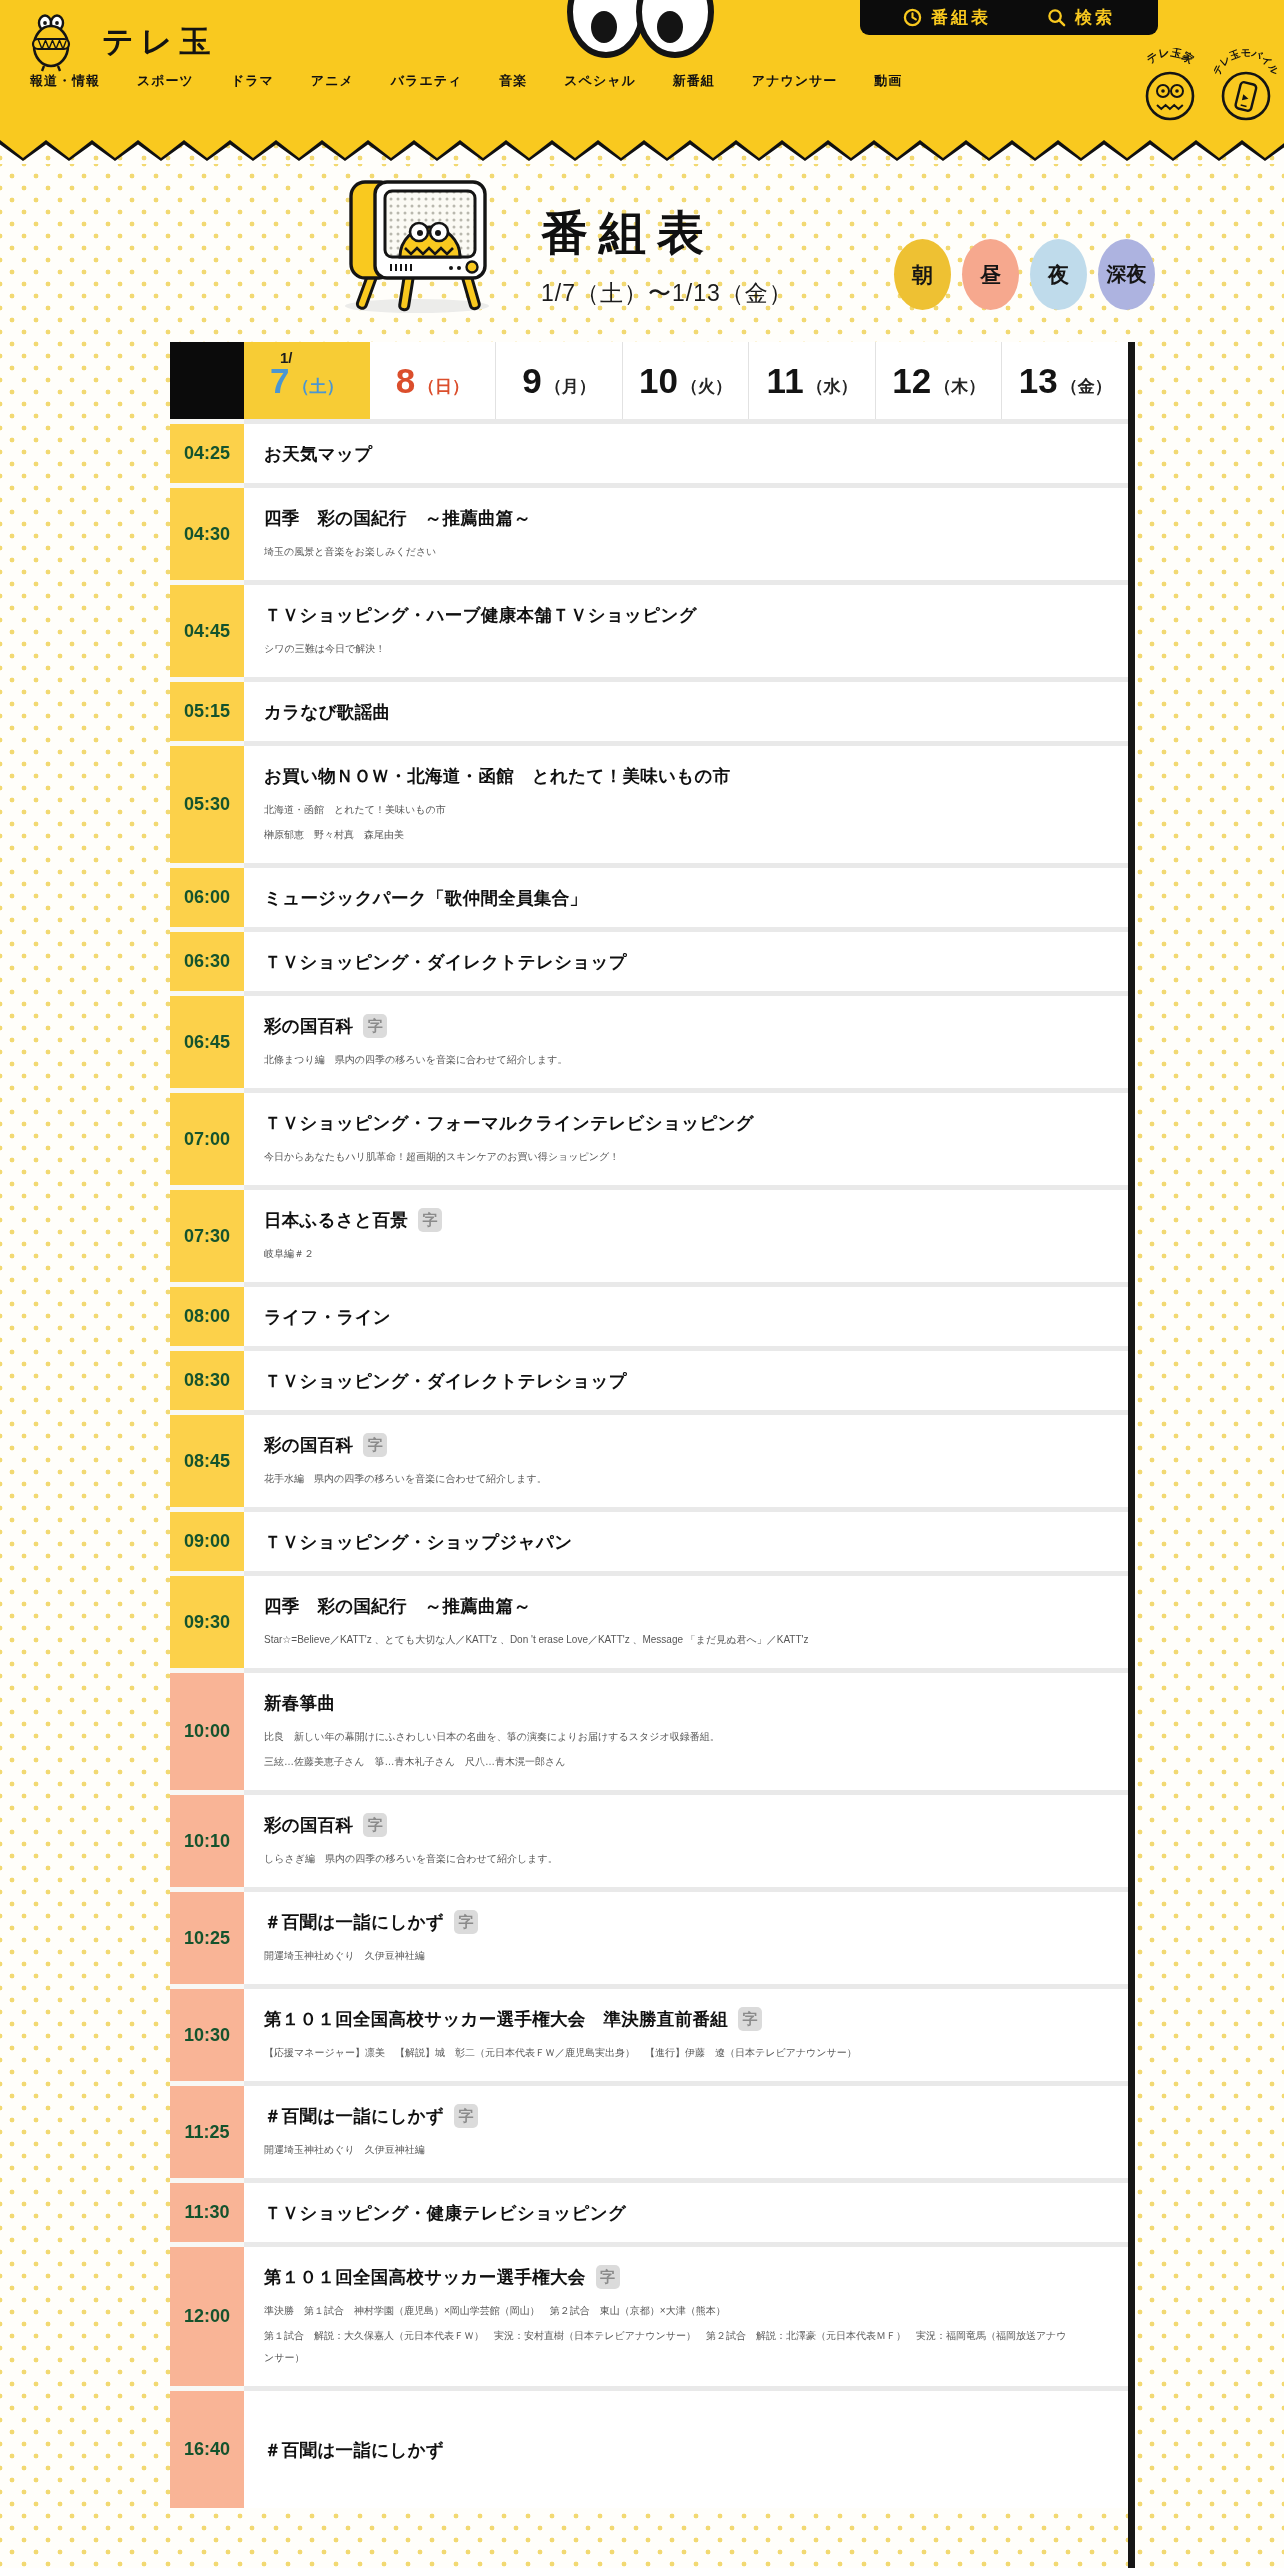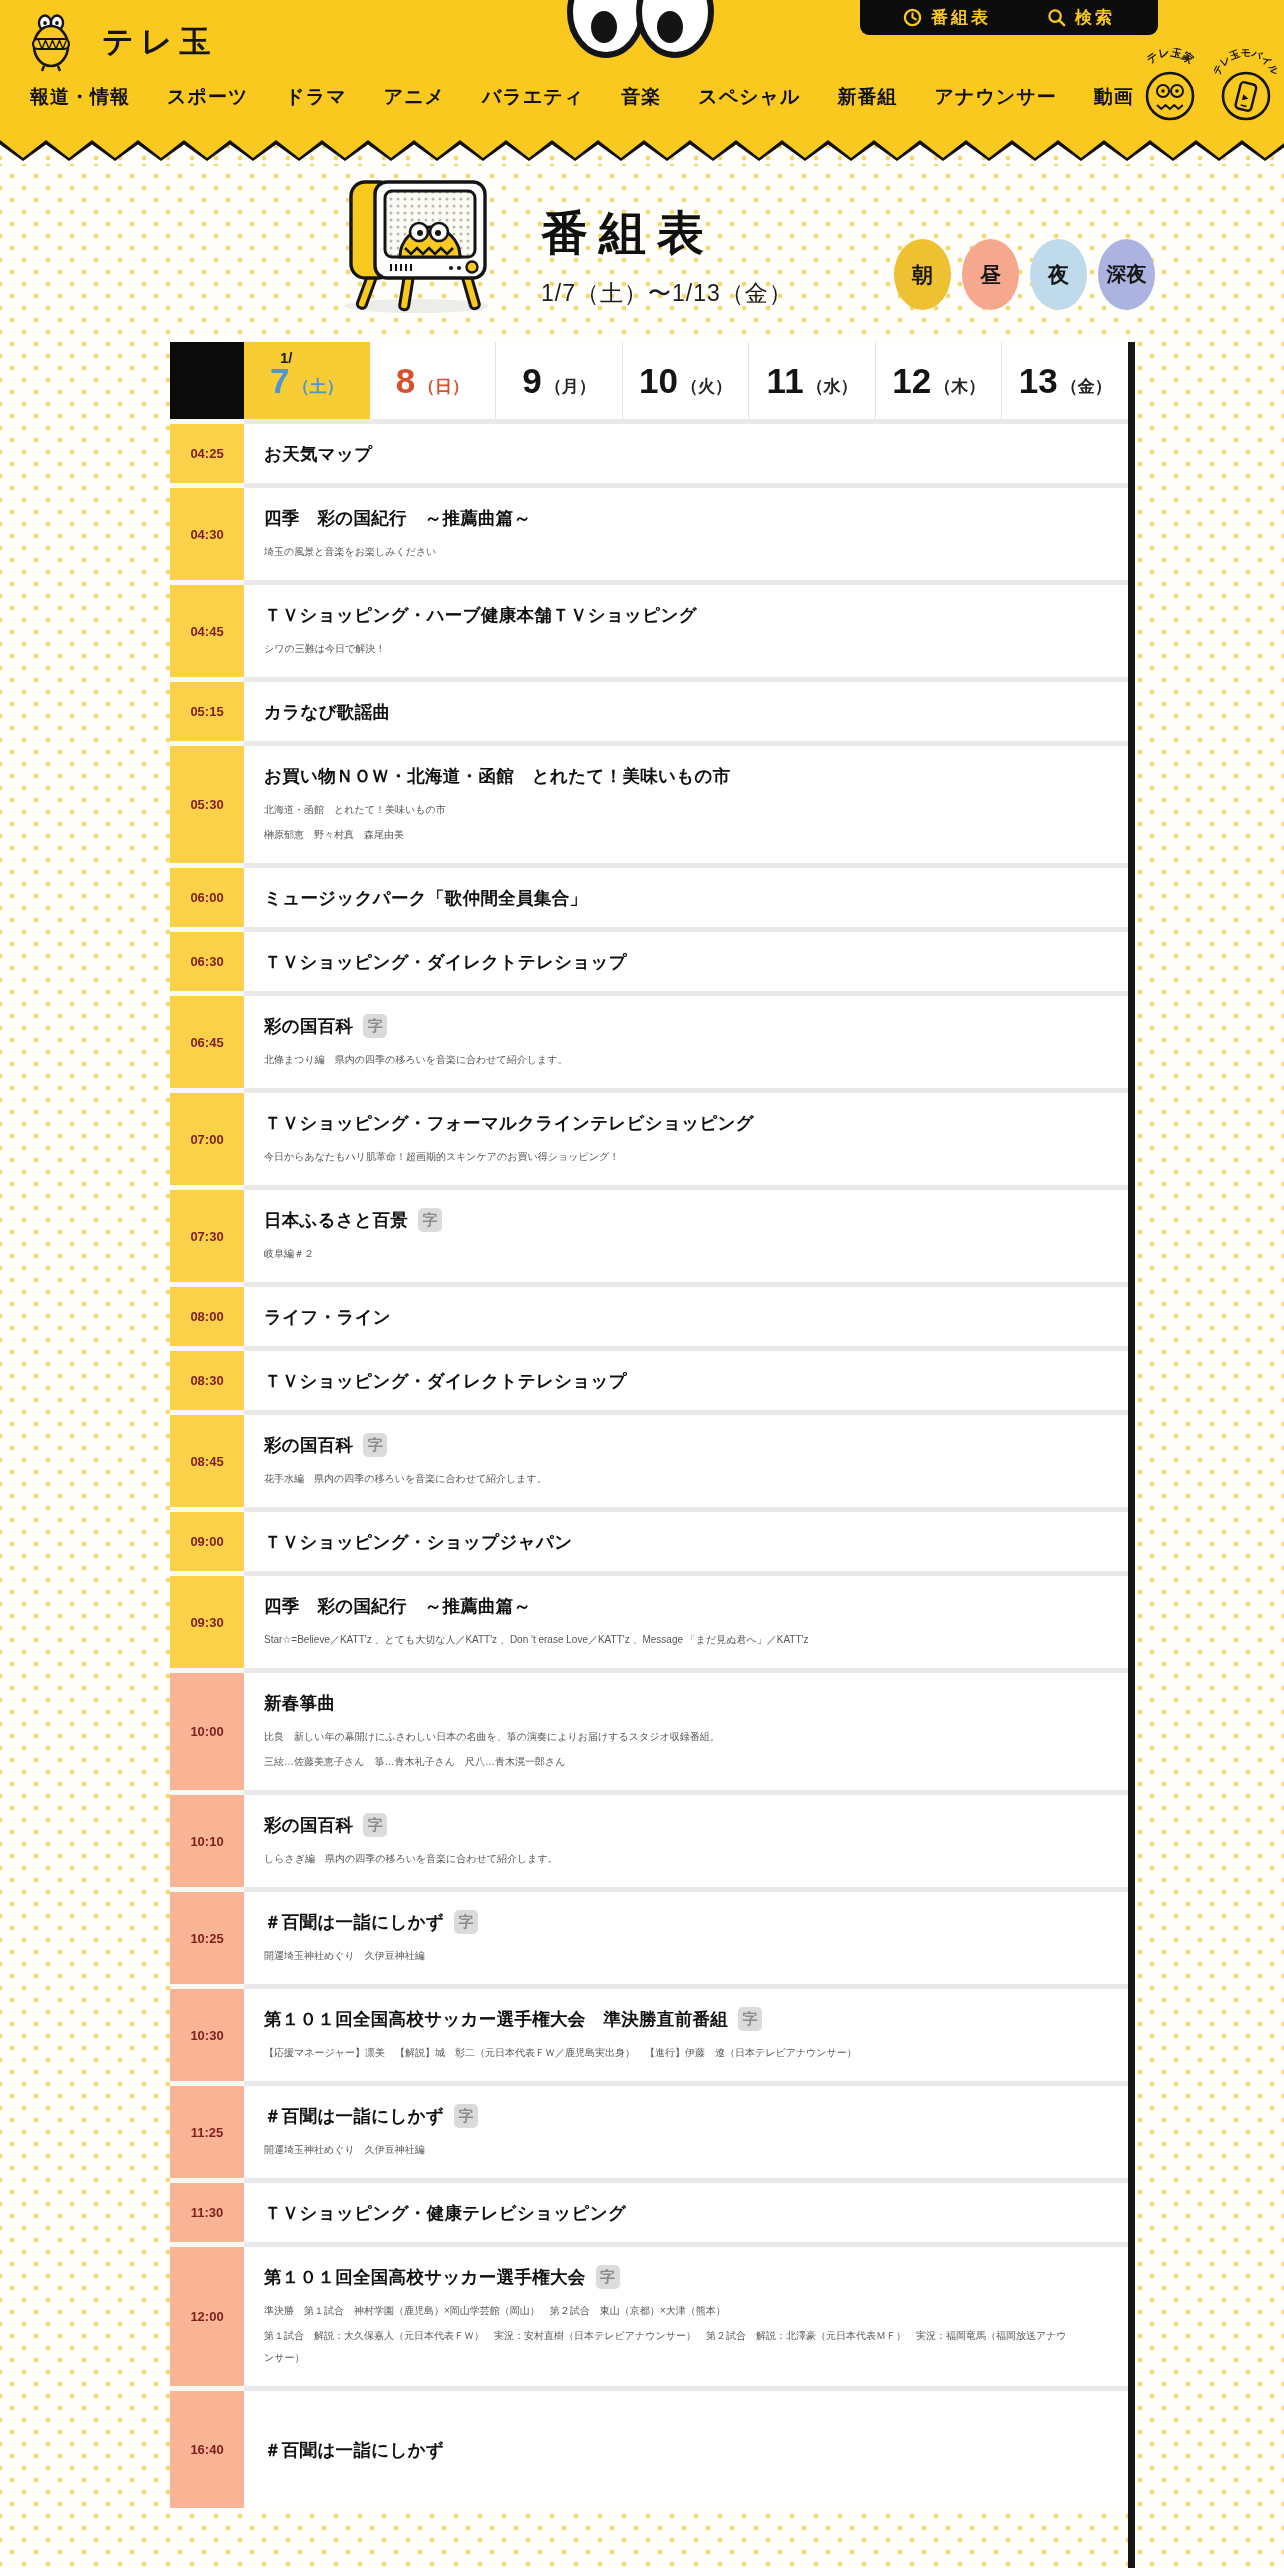--- a/index.html
+++ b/index.html
@@ -23,23 +23,23 @@
   .logo { position:absolute; left:28px; top:12px; display:flex; align-items:center; gap:28px; cursor:pointer; }
   .logo-text { font-size:31px; font-weight:800; letter-spacing:7px; color:#131313; }
   .eyes { position:absolute; left:566px; top:0; }
   .quickbar {
     position:absolute; left:860px; top:0; width:298px; height:35px;
     background:#0c0c0c; border-radius:0 0 9px 9px;
     display:flex; align-items:center; justify-content:center; gap:56px;
   }
   .q-item { display:flex; align-items:center; gap:9px; color:#f9c91f; font-weight:700; font-size:17px; letter-spacing:3px; cursor:pointer; }
   .mainnav {
-    position:absolute; left:30px; top:84px;
+    position:absolute; left:30px; top:72px;
     display:flex; gap:37px; list-style:none; margin:0; padding:0;
-    font-size:19px; font-weight:800; letter-spacing:1px;
+    font-size:13px; font-weight:800; letter-spacing:1px;
   }
   .nav-item { cursor:pointer; white-space:nowrap; }
   .corner-badges { position:absolute; right:6px; top:48px; display:flex; gap:12px; }
   .corner-badges svg { cursor:pointer; }
   .arc-label { fill:#131313; }
   
   .zigzag { position:relative; height:30px; margin-top:-1px; z-index:2; }
   .zigzag svg { display:block; }
   
   .content { padding-top:12px; min-height:2407px; }
@@ -70,21 +70,21 @@
   .dprefix { position:absolute; top:7px; left:36px; font-size:15px; font-weight:700; color:#1c1c1c; }
   .dnum { font-size:35px; font-weight:800; color:#141414; line-height:1; }
   .dwk { font-size:17px; font-weight:700; color:#242424; margin-left:3px; padding-top:12px; }
   .sat .dnum, .sat .dwk { color:#4a96d2; }
   .sun .dnum, .sun .dwk { color:#db4e2c; }
   .srow { display:flex; background:#fff; border-top:5px solid #e9e9e9; }
   .srow:last-child { min-height:122px; }
   .tcell {
     width:74px; flex:none; background:#fcd14a;
     display:flex; align-items:center; justify-content:center;
-    font-size:13px; font-weight:600; color:#7f1d1d;
+    font-size:18px; font-weight:600; color:#14532d;
     border-top:5px solid #f8f8f5; margin-top:-5px;
   }
   .tcell.noon { background:#f9b496; }
   .pcell { flex:1; padding:18px 55px 17px 20px; display:flex; flex-direction:column; justify-content:center; cursor:pointer; }
   .ptitle { display:flex; align-items:center; gap:10px; font-size:17.5px; font-weight:800; color:#101010; line-height:24px; letter-spacing:.3px; }
   .badge {
     flex:none; width:24px; height:24px; border-radius:5px;
     background:#dbdbdb; color:#8b8b8b; font-size:15px; font-weight:700;
     display:flex; align-items:center; justify-content:center;
   }

